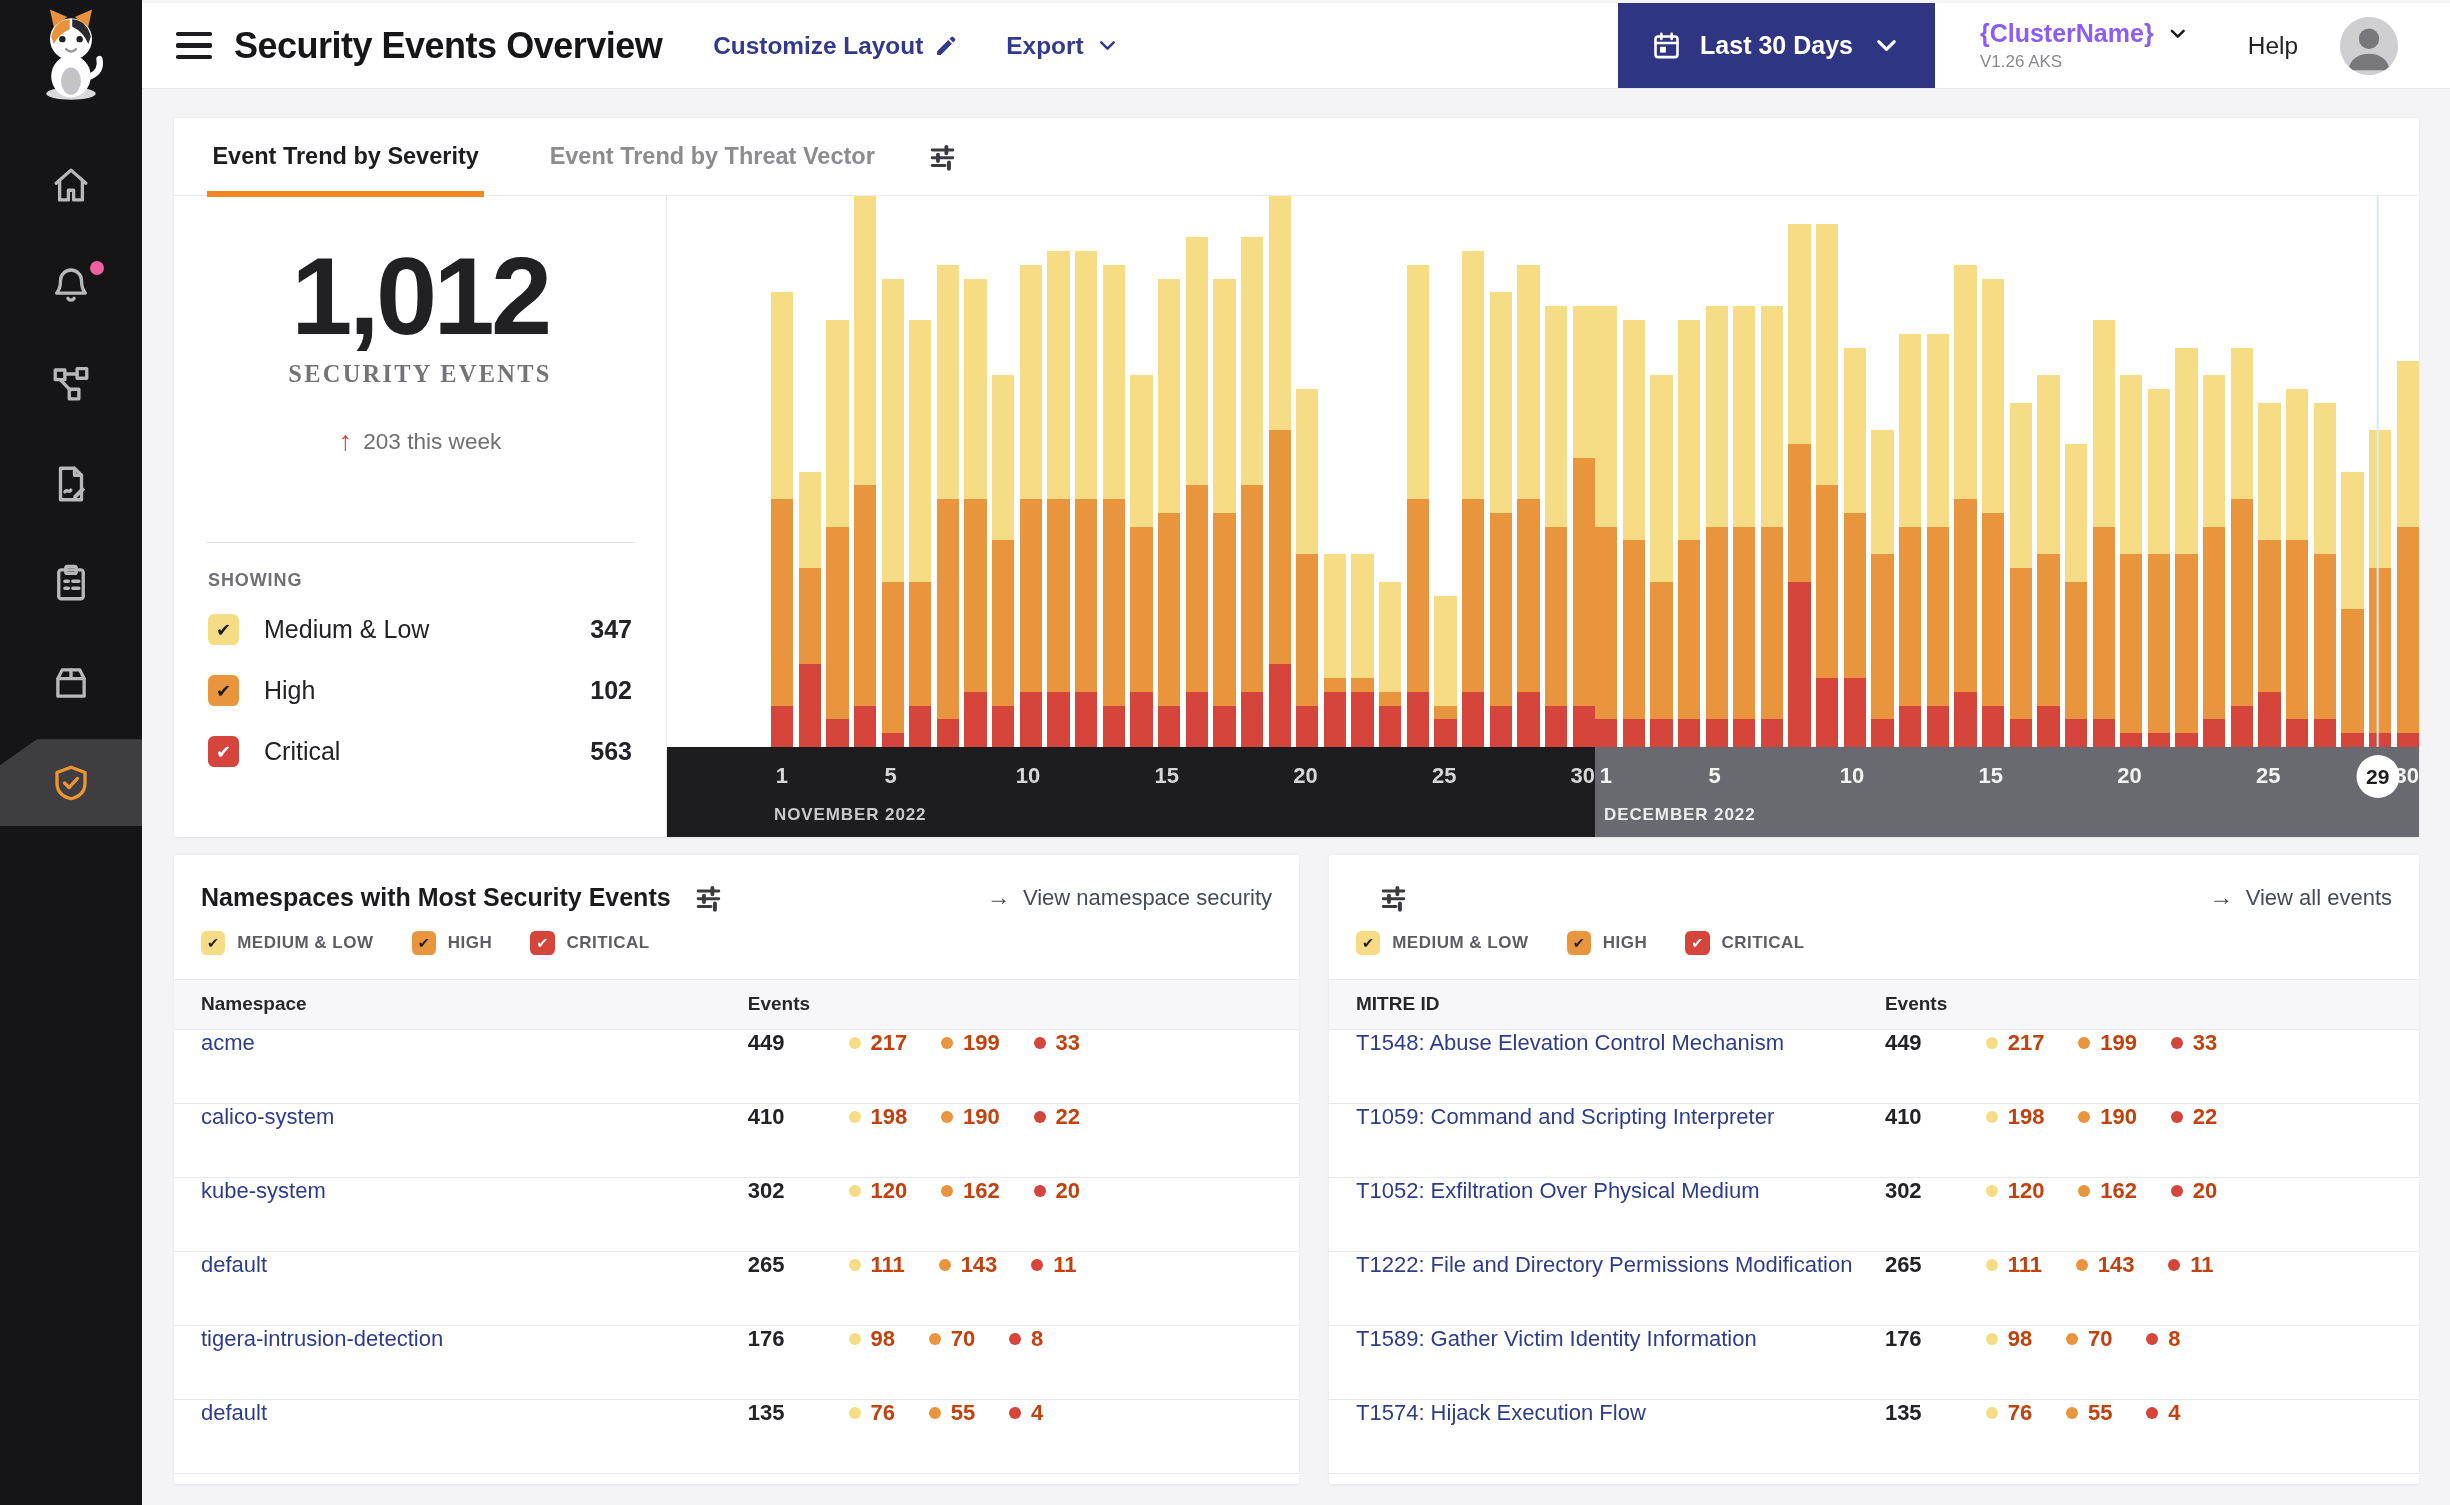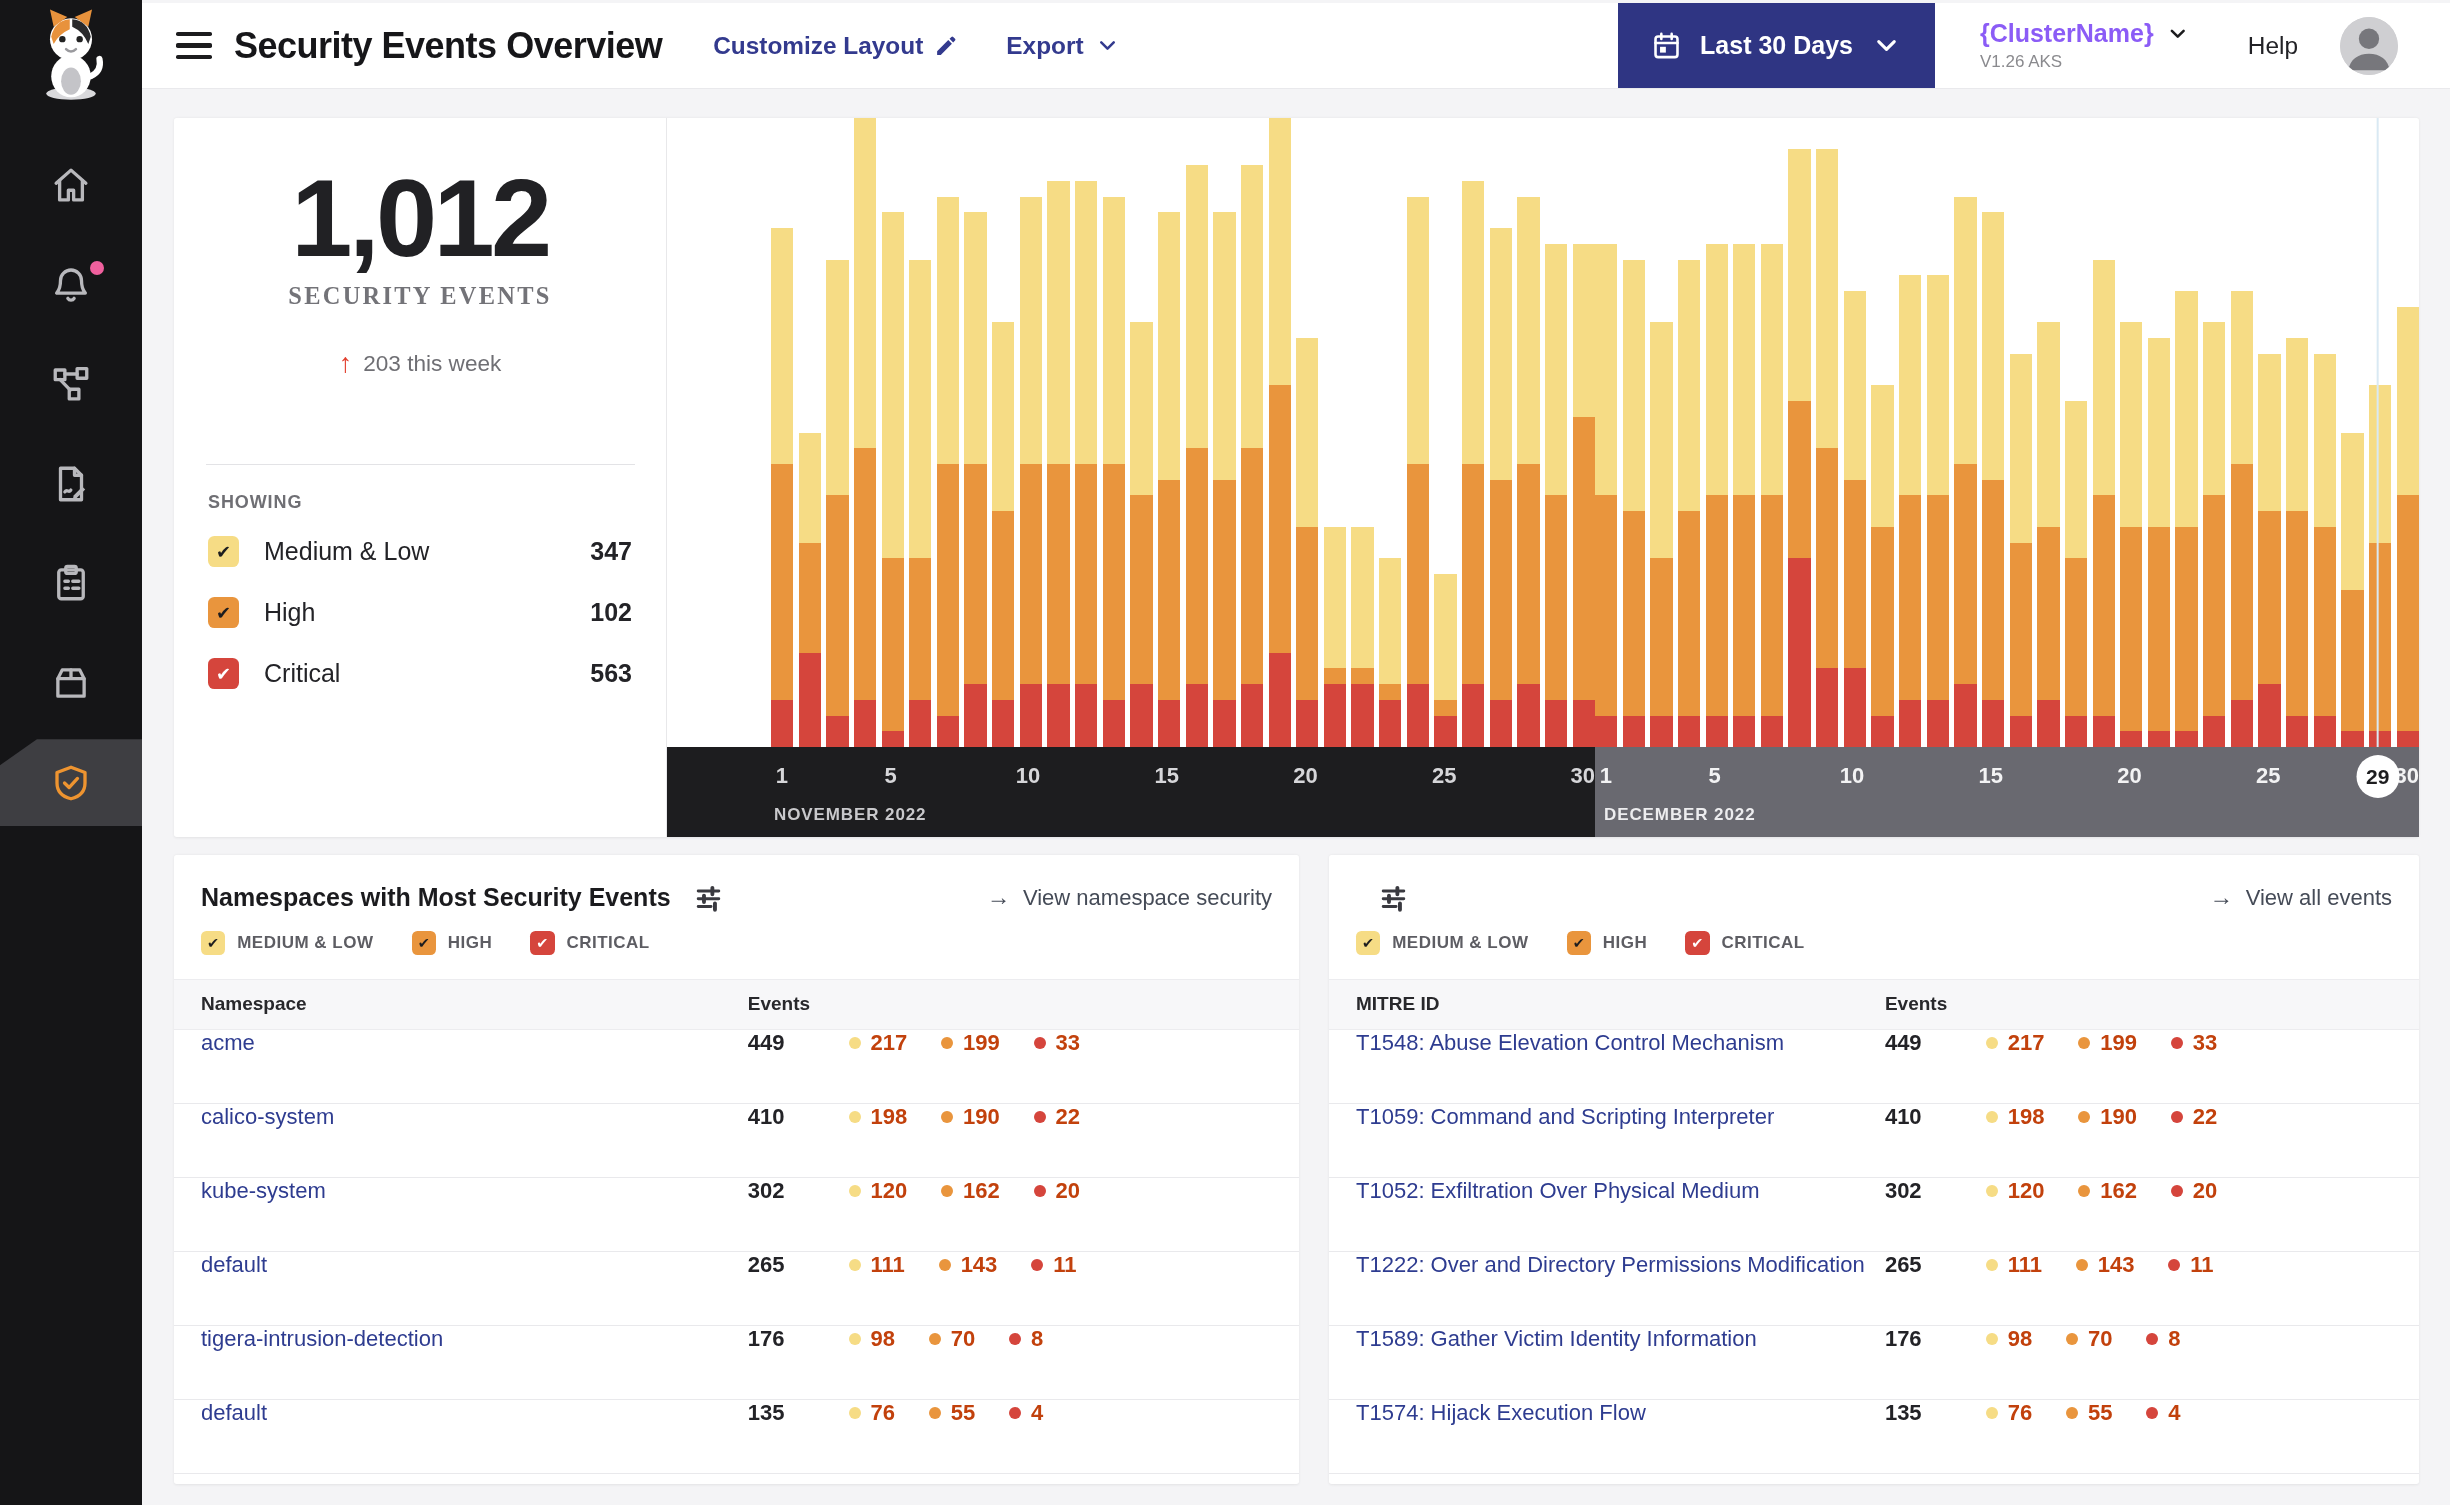--- a/index.html
+++ b/index.html
@@ -255,20 +255,30 @@
   <div class="avatar">
     <svg viewBox="0 0 24 24" width="58" height="58">
       <circle cx="12" cy="12" r="12" fill="#cfcfd2"></circle>
       <circle cx="12" cy="9" r="4.2" fill="#77777c"></circle>
       <path d="M3.5 22c.5-4.4 4-6.8 8.5-6.8s8 2.4 8.5 6.8z" fill="#77777c"></path>
     </svg>
   </div>
 </div>
 
 <div class="card trend-card">
+  <div class="tabbar">
+    <div class="tab active">Event Trend by Severity</div>
+    <div class="tab inactive">Event Trend by Threat Vector</div>
+    <span class="sliders">
+      <svg viewBox="0 0 24 24" fill="none" stroke="currentColor" stroke-width="2.2" stroke-linecap="round">
+        <path d="M4 7h16M4 13h16M4 19h10"></path>
+        <path d="M15 4.5v5M8.5 10.5v5M17 16.5v5" stroke-width="3"></path>
+      </svg>
+    </span>
+  </div>
 
   <div class="trend-body">
     <div class="stats">
       <div class="big-number">1,012</div>
       <div class="big-caption">SECURITY EVENTS</div>
       <div class="delta">
         <span class="up">↑</span>
         <span>203 this week</span>
       </div>
       <div class="stats-divider"></div>
@@ -898,21 +908,21 @@
               <span class="dot" style="background: rgb(233, 149, 61);"></span>
               <span class="ev-num">162</span>
             </span>
             <span class="triplet">
               <span class="dot" style="background: rgb(213, 69, 60);"></span>
               <span class="ev-num">20</span>
             </span>
           </div>
         </div>
         <div class="t-row">
-          <div class="tc1"><a class="cell-link">T1222: Over and Directory Permissions Modification</a></div>
+          <div class="tc1"><a class="cell-link">T1222: File and Directory Permissions Modification</a></div>
           <div class="tc2 events-cell">
             <span class="ev-total">265</span>
             <span class="triplet">
               <span class="dot" style="background: rgb(246, 220, 133);"></span>
               <span class="ev-num">111</span>
             </span>
             <span class="triplet">
               <span class="dot" style="background: rgb(233, 149, 61);"></span>
               <span class="ev-num">143</span>
             </span>

